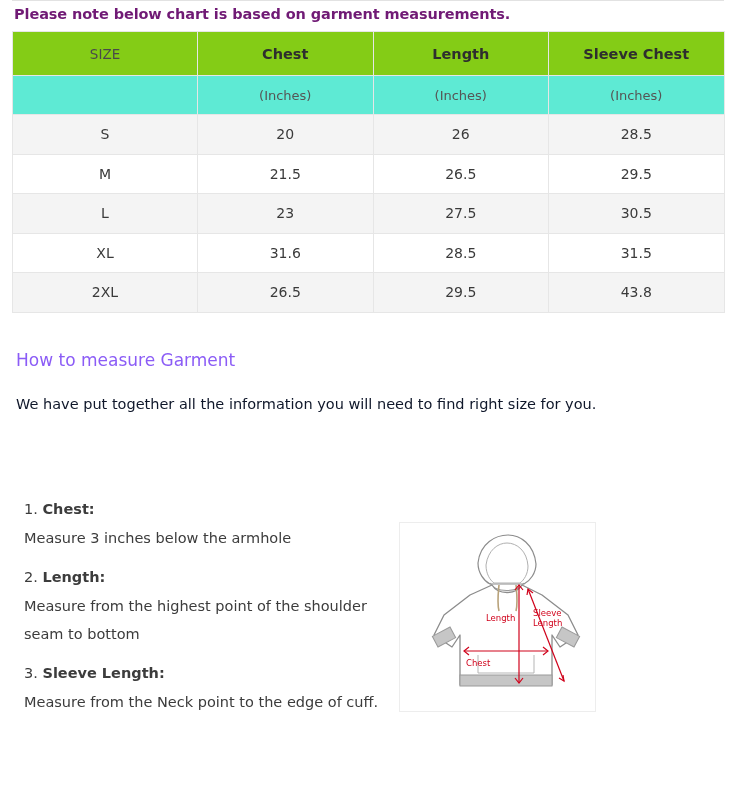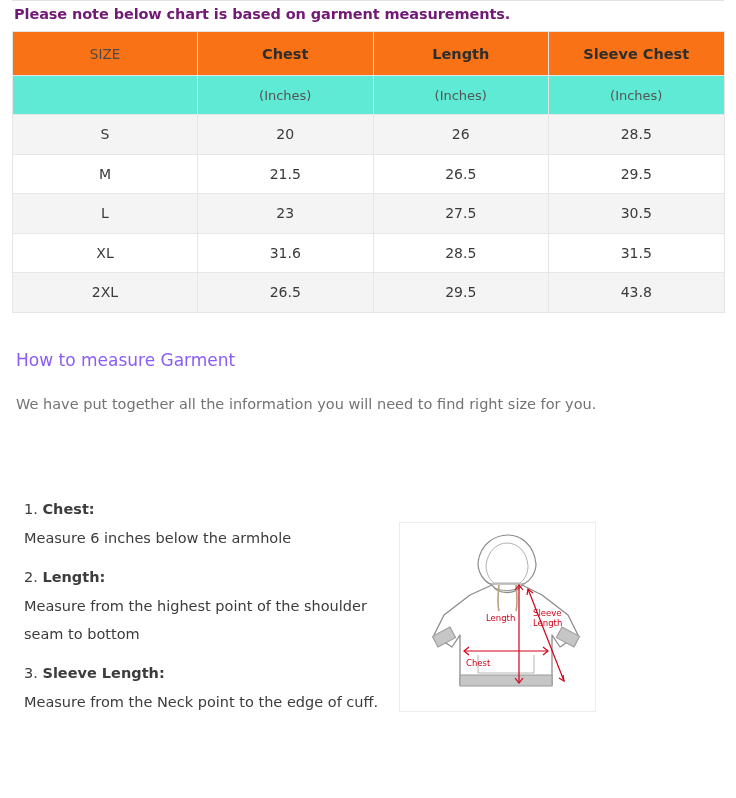--- a/index.html
+++ b/index.html
@@ -53,21 +53,21 @@
   table.size-chart th,
   table.size-chart td {
     border: 1px solid #e6e6e6;
     text-align: center;
     color: #3a3a3a;
     font-weight: normal;
   }
   table.size-chart th {
     height: 41px;
     font-size: 14.5px;
-    background: #f97316;
+    background: #84cc16;
   }
   table.size-chart th.size-head {
     font-size: 13.5px;
     color: #4a4a4a;
   }
   table.size-chart th.metric-head {
     font-weight: bold;
     font-size: 14.5px;
     color: #2e2e2e;
   }
@@ -96,21 +96,21 @@
     top: 350px;
     left: 16px;
     font-size: 17px;
     color: #8b5cf6;
   }
   .howto-sub {
     position: absolute;
     top: 396px;
     left: 16px;
     font-size: 14.5px;
-    color: #737373;
+    color: #0f172a;
   }
   .steps {
     position: absolute;
     top: 498px;
     left: 24px;
     width: 360px;
   }
   .step {
     margin-bottom: 14px;
   }
@@ -208,21 +208,21 @@
 
   <div class="howto-title">How to measure Garment</div>
   <div class="howto-sub">We have put together all the information you will need to find right size for you.</div>
 
   <div class="steps">
     <div class="step">
       <div class="step-head">
         <span class="num">1.</span>
         <span class="lbl">Chest:</span>
       </div>
-      <div class="step-body">Measure 6 inches below the armhole</div>
+      <div class="step-body">Measure 3 inches below the armhole</div>
     </div>
     <div class="step">
       <div class="step-head">
         <span class="num">2.</span>
         <span class="lbl">Length:</span>
       </div>
       <div class="step-body">Measure from the highest point of the shoulder seam to bottom</div>
     </div>
     <div class="step">
       <div class="step-head">

